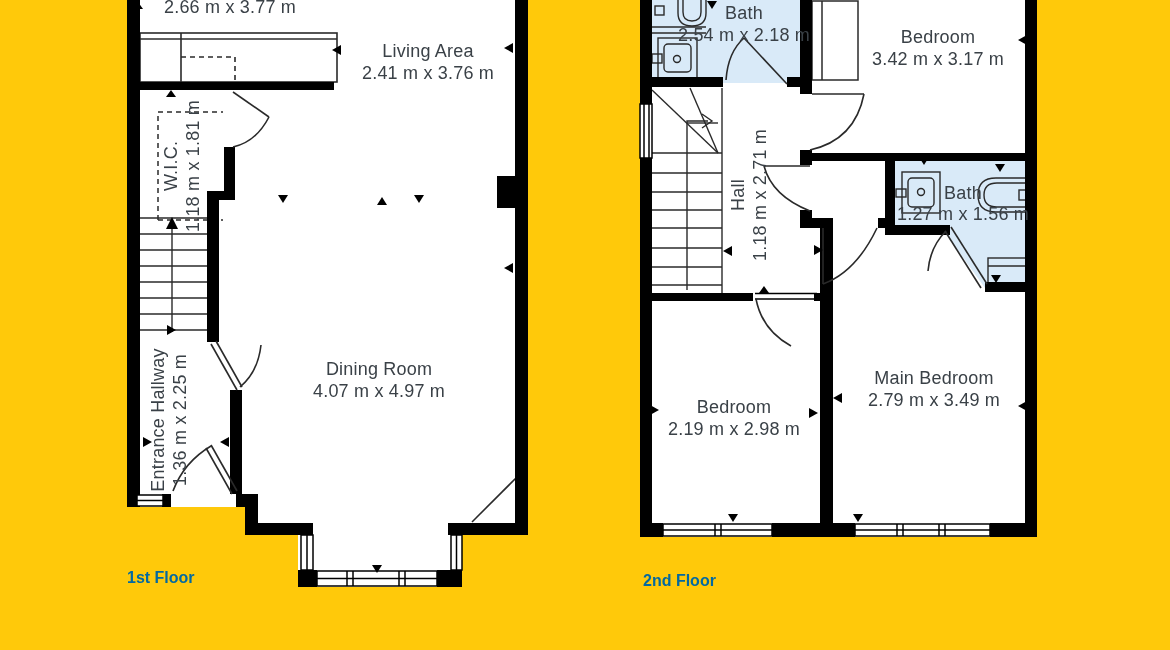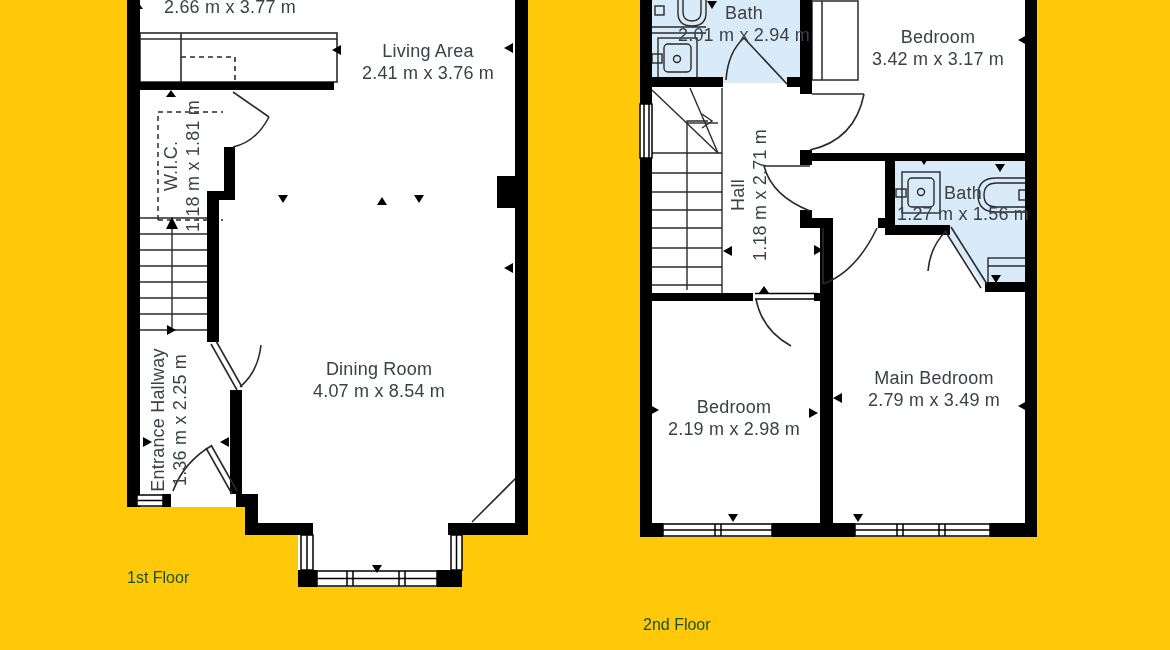--- a/index.html
+++ b/index.html
@@ -9,21 +9,21 @@
     font-family:"Liberation Sans", sans-serif;
   }
   #plan-svg{position:absolute;left:0;top:0}
   .room-label{
     position:absolute;transform:translate(-50%,-50%);
     text-align:center;color:#3a4147;font-size:18px;line-height:22px;
     white-space:nowrap;letter-spacing:.2px;
   }
   .room-label.vertical{transform:translate(-50%,-50%) rotate(-90deg)}
   .floor-label{
-    position:absolute;color:#14532d;font-size:16px;white-space:nowrap;
+    position:absolute;color:#0369a1;font-size:16px;white-space:nowrap;font-weight:bold;
   }
 </style>
 </head>
 <body>
 
 <svg id="plan-svg" width="1170" height="650" viewBox="0 0 1170 650">
 
   <g>
 
     <polygon fill="#ffffff" points="127,0 528,0 528,535 462,535 462,587 298,587 298,535 245,535 245,507 127,507"></polygon>
@@ -296,26 +296,26 @@
   <div>1.18 m x 1.81 m</div>
 </div>
 
 <div class="room-label vertical" style="left:169px;top:420px">
   <div>Entrance Hallway</div>
   <div>1.36 m x 2.25 m</div>
 </div>
 
 <div class="room-label" style="left:379px;top:380px">
   <div>Dining Room</div>
-  <div>4.07 m x 8.54 m</div>
+  <div>4.07 m x 4.97 m</div>
 </div>
 
 <div class="room-label" style="left:744px;top:24px">
   <div>Bath</div>
-  <div>2.01 m x 2.94 m</div>
+  <div>2.54 m x 2.18 m</div>
 </div>
 
 <div class="room-label" style="left:938px;top:48px">
   <div>Bedroom</div>
   <div>3.42 m x 3.17 m</div>
 </div>
 
 <div class="room-label vertical" style="left:749px;top:195px">
   <div>Hall</div>
   <div>1.18 m x 2.71 m</div>
@@ -331,13 +331,13 @@
   <div>2.19 m x 2.98 m</div>
 </div>
 
 <div class="room-label" style="left:934px;top:389px">
   <div>Main Bedroom</div>
   <div>2.79 m x 3.49 m</div>
 </div>
 
 <div class="floor-label" style="left:127px;top:569px">1st Floor</div>
 
-<div class="floor-label" style="left:643px;top:616px">2nd Floor</div>
+<div class="floor-label" style="left:643px;top:572px">2nd Floor</div>
 
 </body></html>

